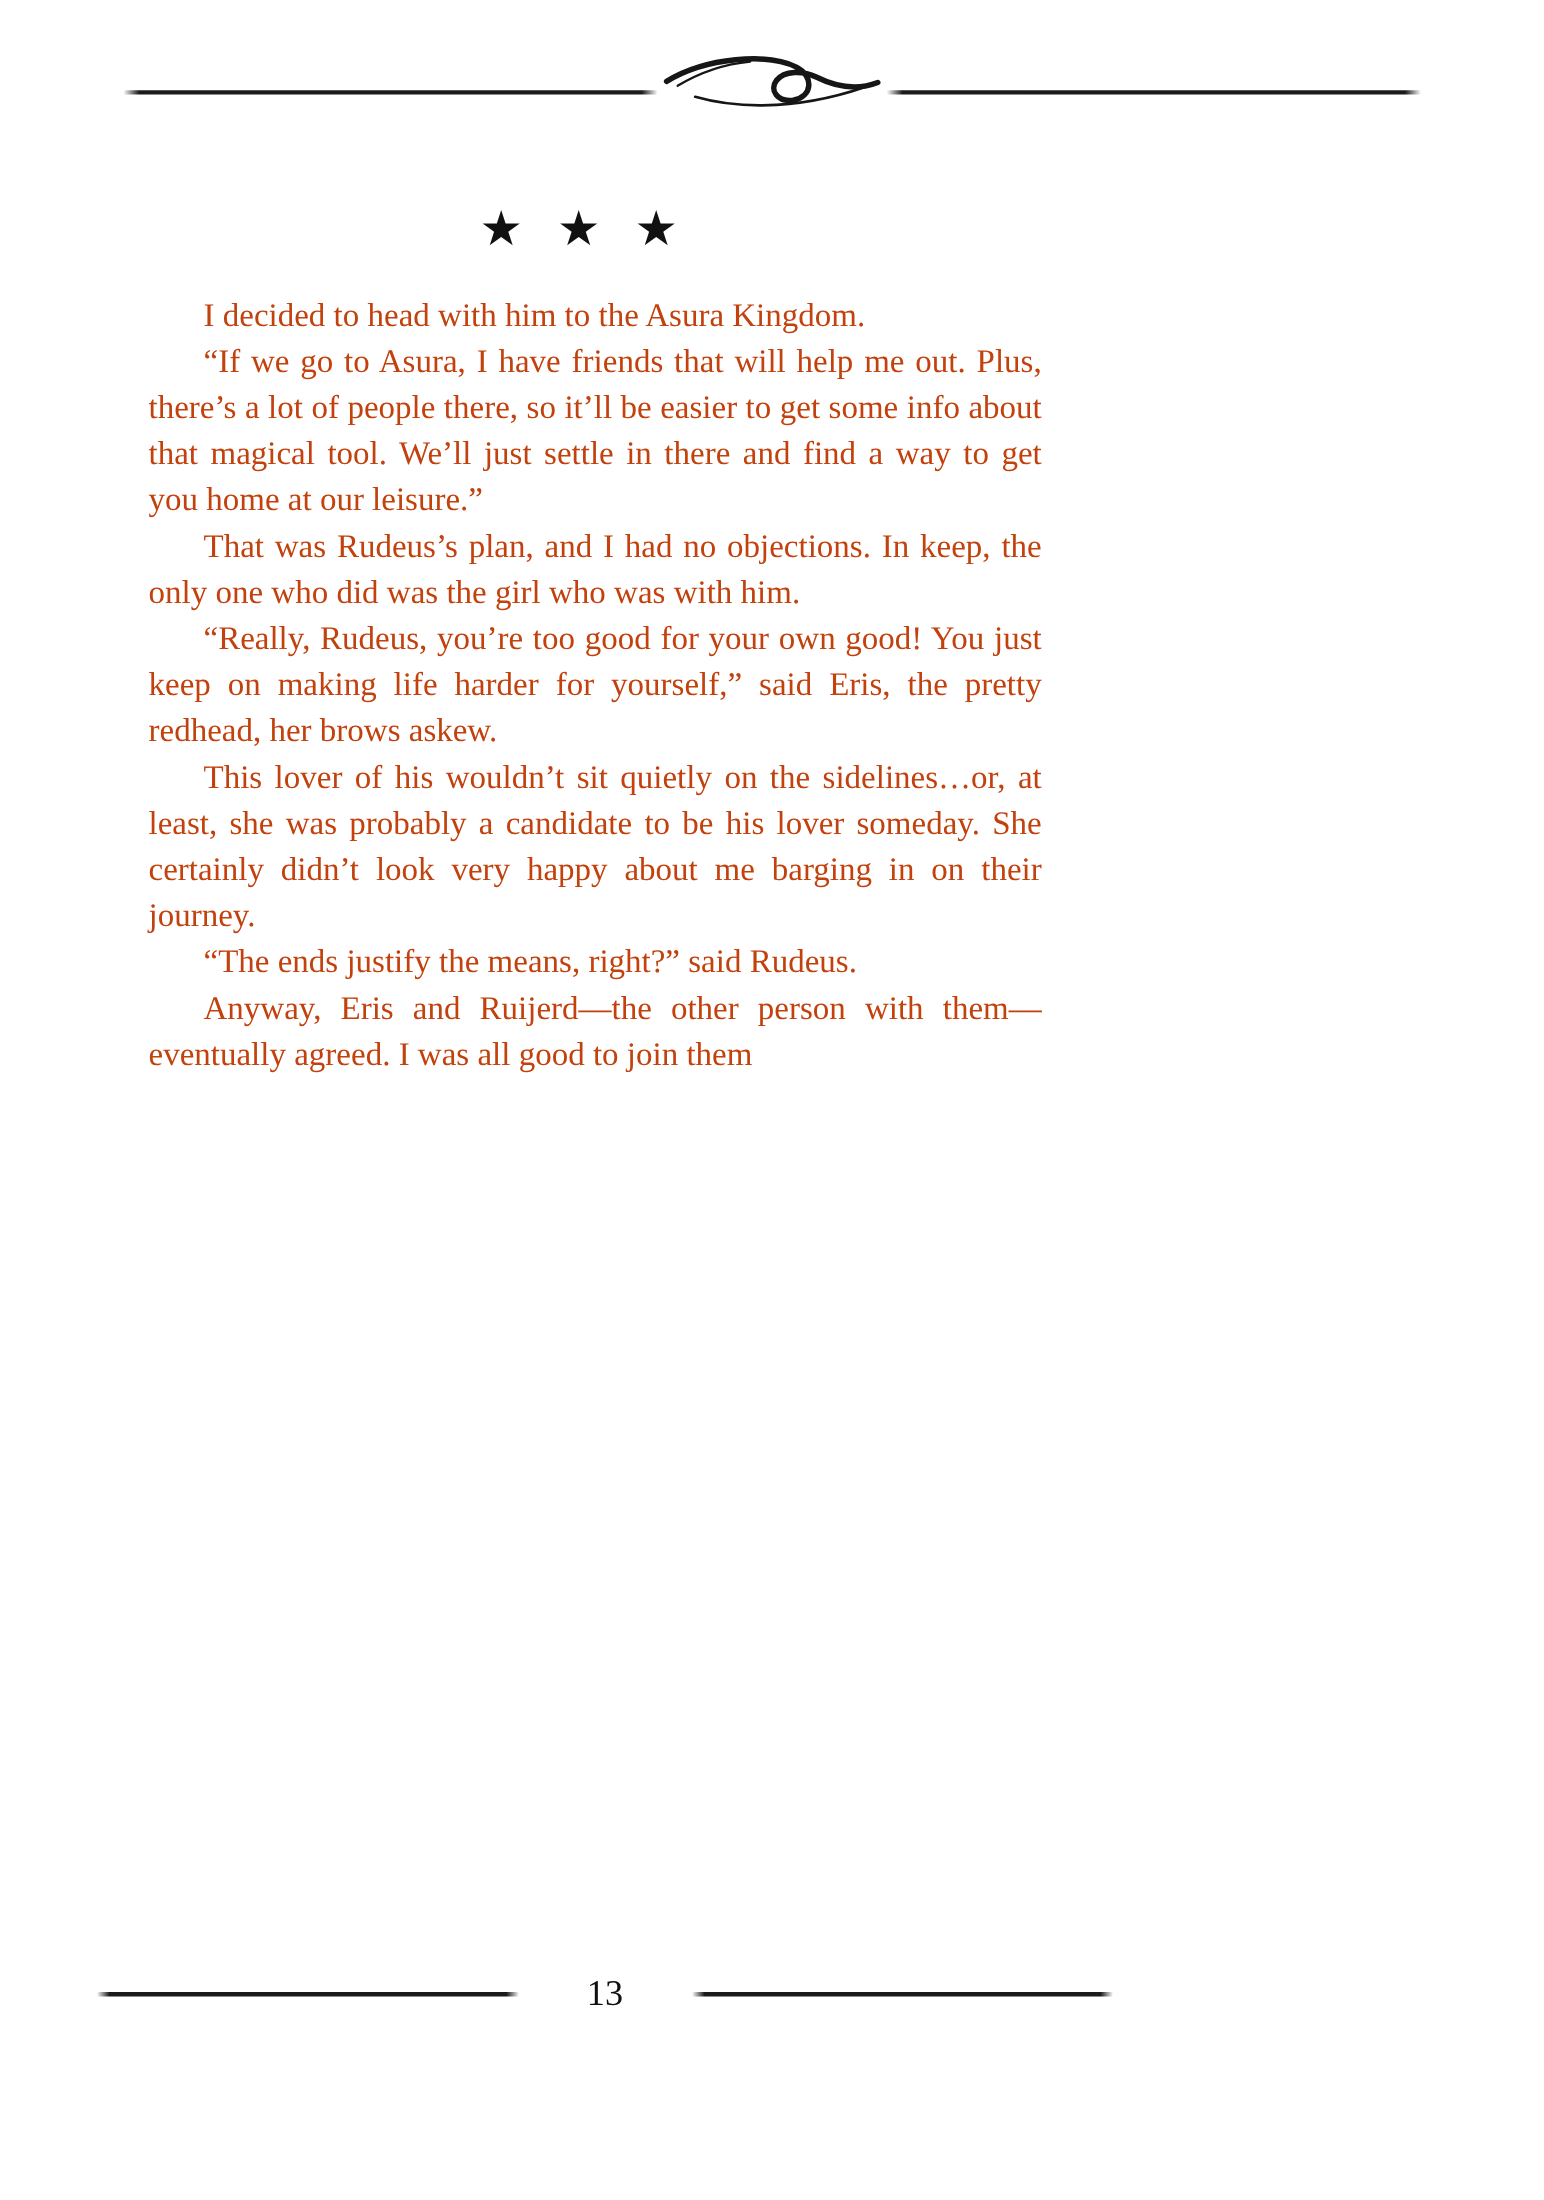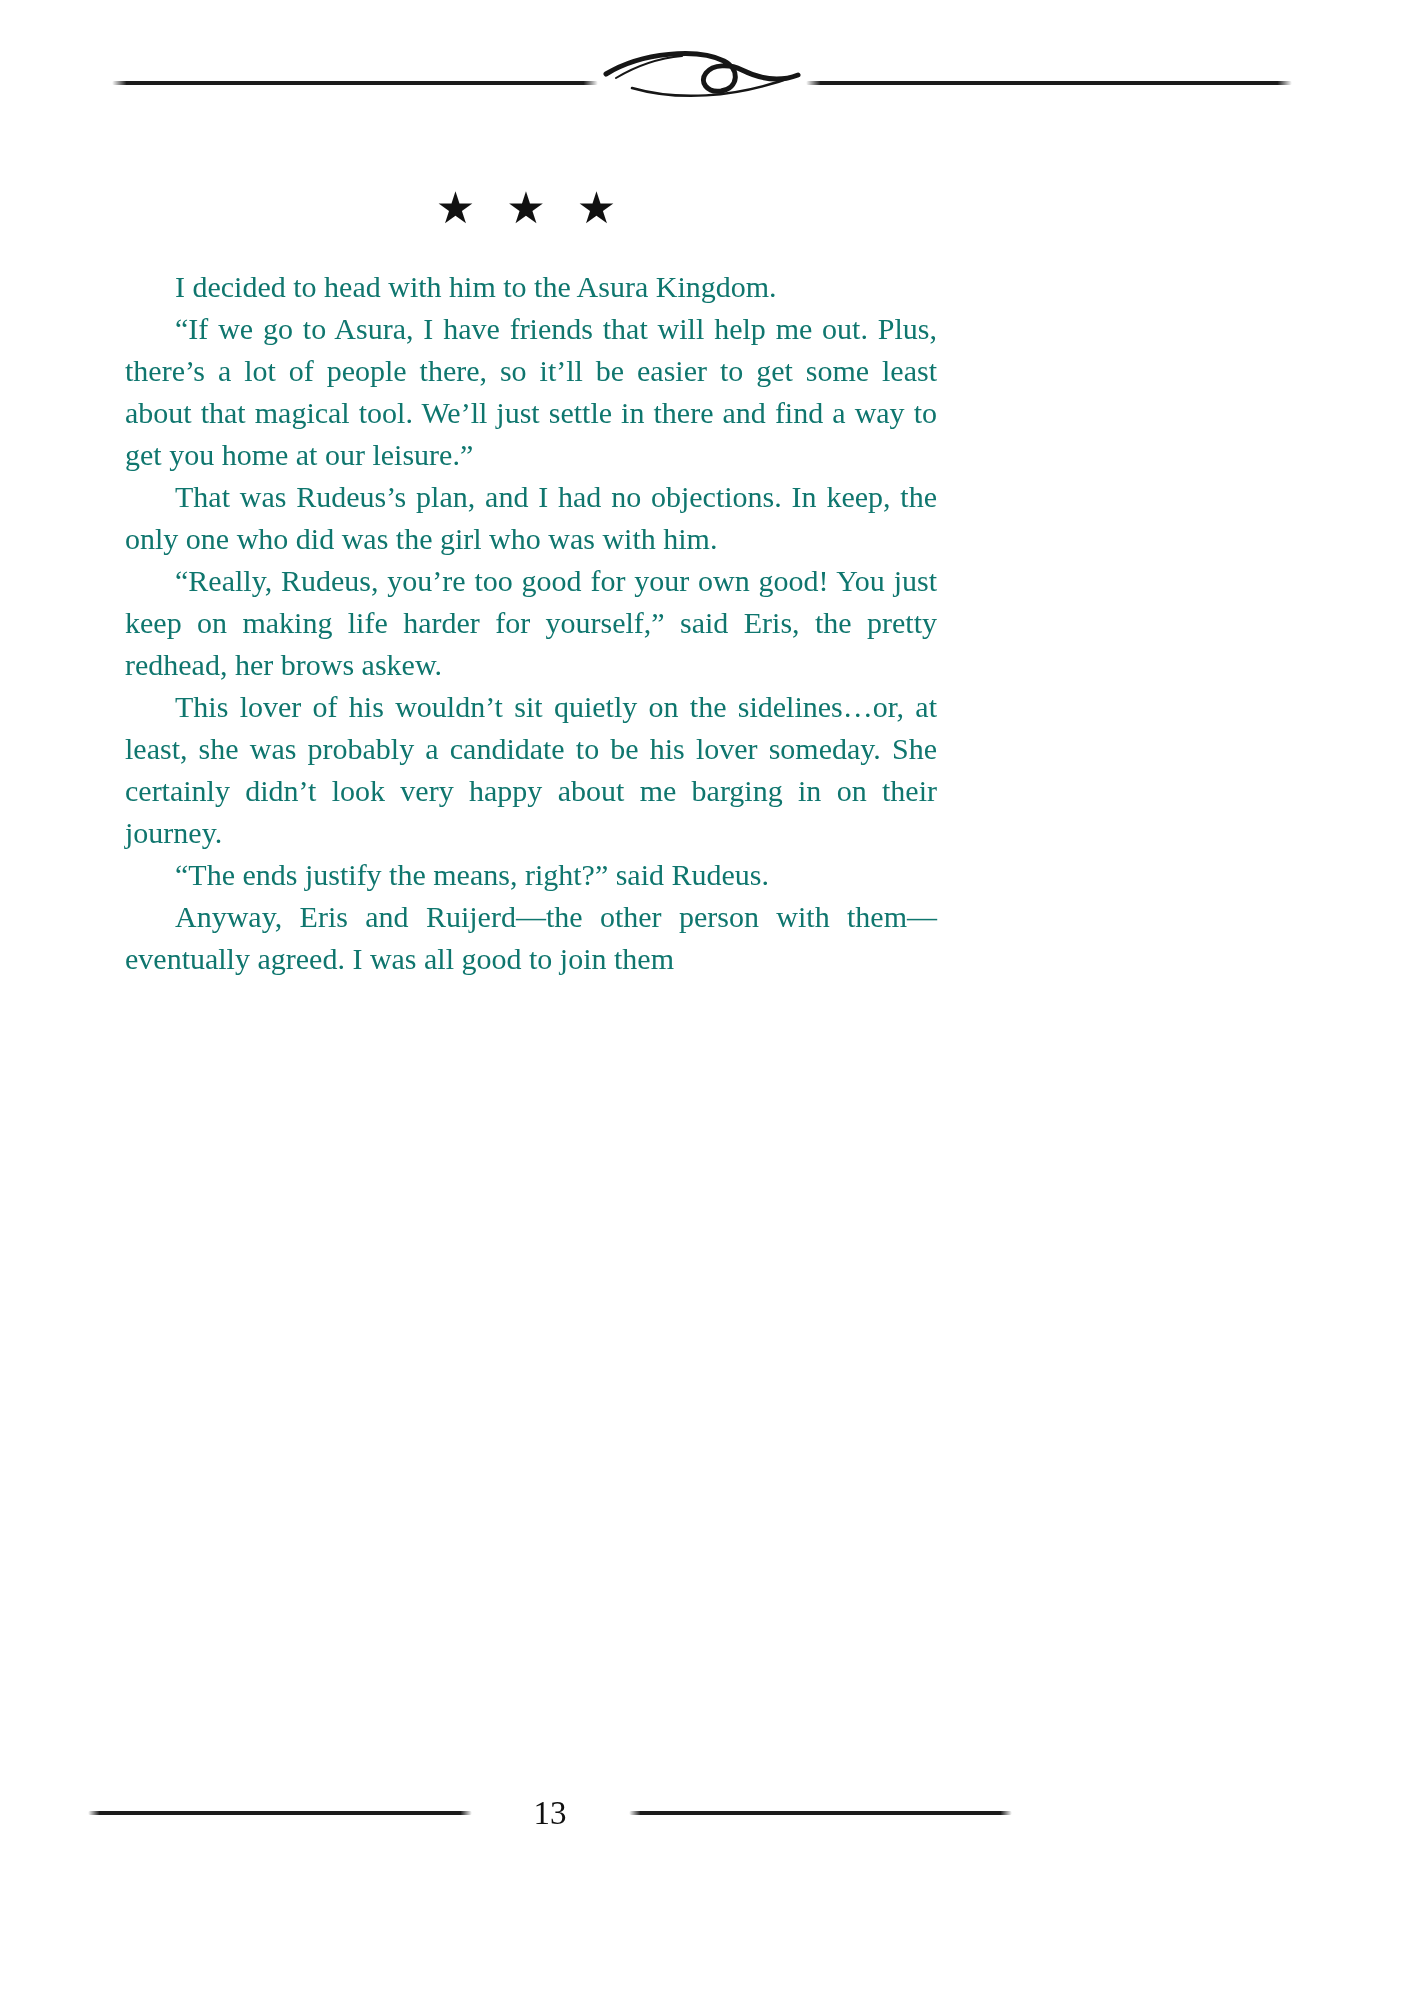--- a/index.html
+++ b/index.html
@@ -46,26 +46,26 @@
     font-size: 44px;
     letter-spacing: 10px;
     color: #111111;
     user-select: none;
   }
 
   
   .body-text {
     position: absolute;
     top: 266px;
-    left: 125px;
+    left: 135px;
     width: 812px;
     font-size: 30px;
     line-height: 42px;
     text-align: justify;
-    color: #0f766e;
+    color: #c2410c;
     font-family: Liberation Serif, serif;
   }
   .body-text p.para {
     margin: 0;
     padding: 0;
     text-indent: 50px;
   }
 
   
   .footer {
@@ -99,21 +99,21 @@
         <path d="M14 34 C 34 22 58 14 80 12" fill="none" stroke="#161616" stroke-width="2" stroke-linecap="round"></path>
       </svg>
     </div>
     <div class="rule"></div>
   </div>
 
   <div class="scene-break">★ ★ ★</div>
 
   <div class="body-text">
       <p class="para">I decided to head with him to the Asura Kingdom.</p>
-      <p class="para">“If we go to Asura, I have friends that will help me out. Plus, there’s a lot of people there, so it’ll be easier to get some least about that magical tool. We’ll just settle in there and find a way to get you home at our leisure.”</p>
+      <p class="para">“If we go to Asura, I have friends that will help me out. Plus, there’s a lot of people there, so it’ll be easier to get some info about that magical tool. We’ll just settle in there and find a way to get you home at our leisure.”</p>
       <p class="para">That was Rudeus’s plan, and I had no objections. In keep, the only one who did was the girl who was with him.</p>
       <p class="para">“Really, Rudeus, you’re too good for your own good! You just keep on making life harder for yourself,” said Eris, the pretty redhead, her brows askew.</p>
       <p class="para">This lover of his wouldn’t sit quietly on the sidelines…or, at least, she was probably a candidate to be his lover someday. She certainly didn’t look very happy about me barging in on their journey.</p>
       <p class="para">“The ends justify the means, right?” said Rudeus.</p>
       <p class="para">Anyway, Eris and Ruijerd—the other person with them—eventually agreed. I was all good to join them</p>
     </div>
 
   <div class="footer">
     <div class="rule"></div>
     <div class="page-number">13</div>

